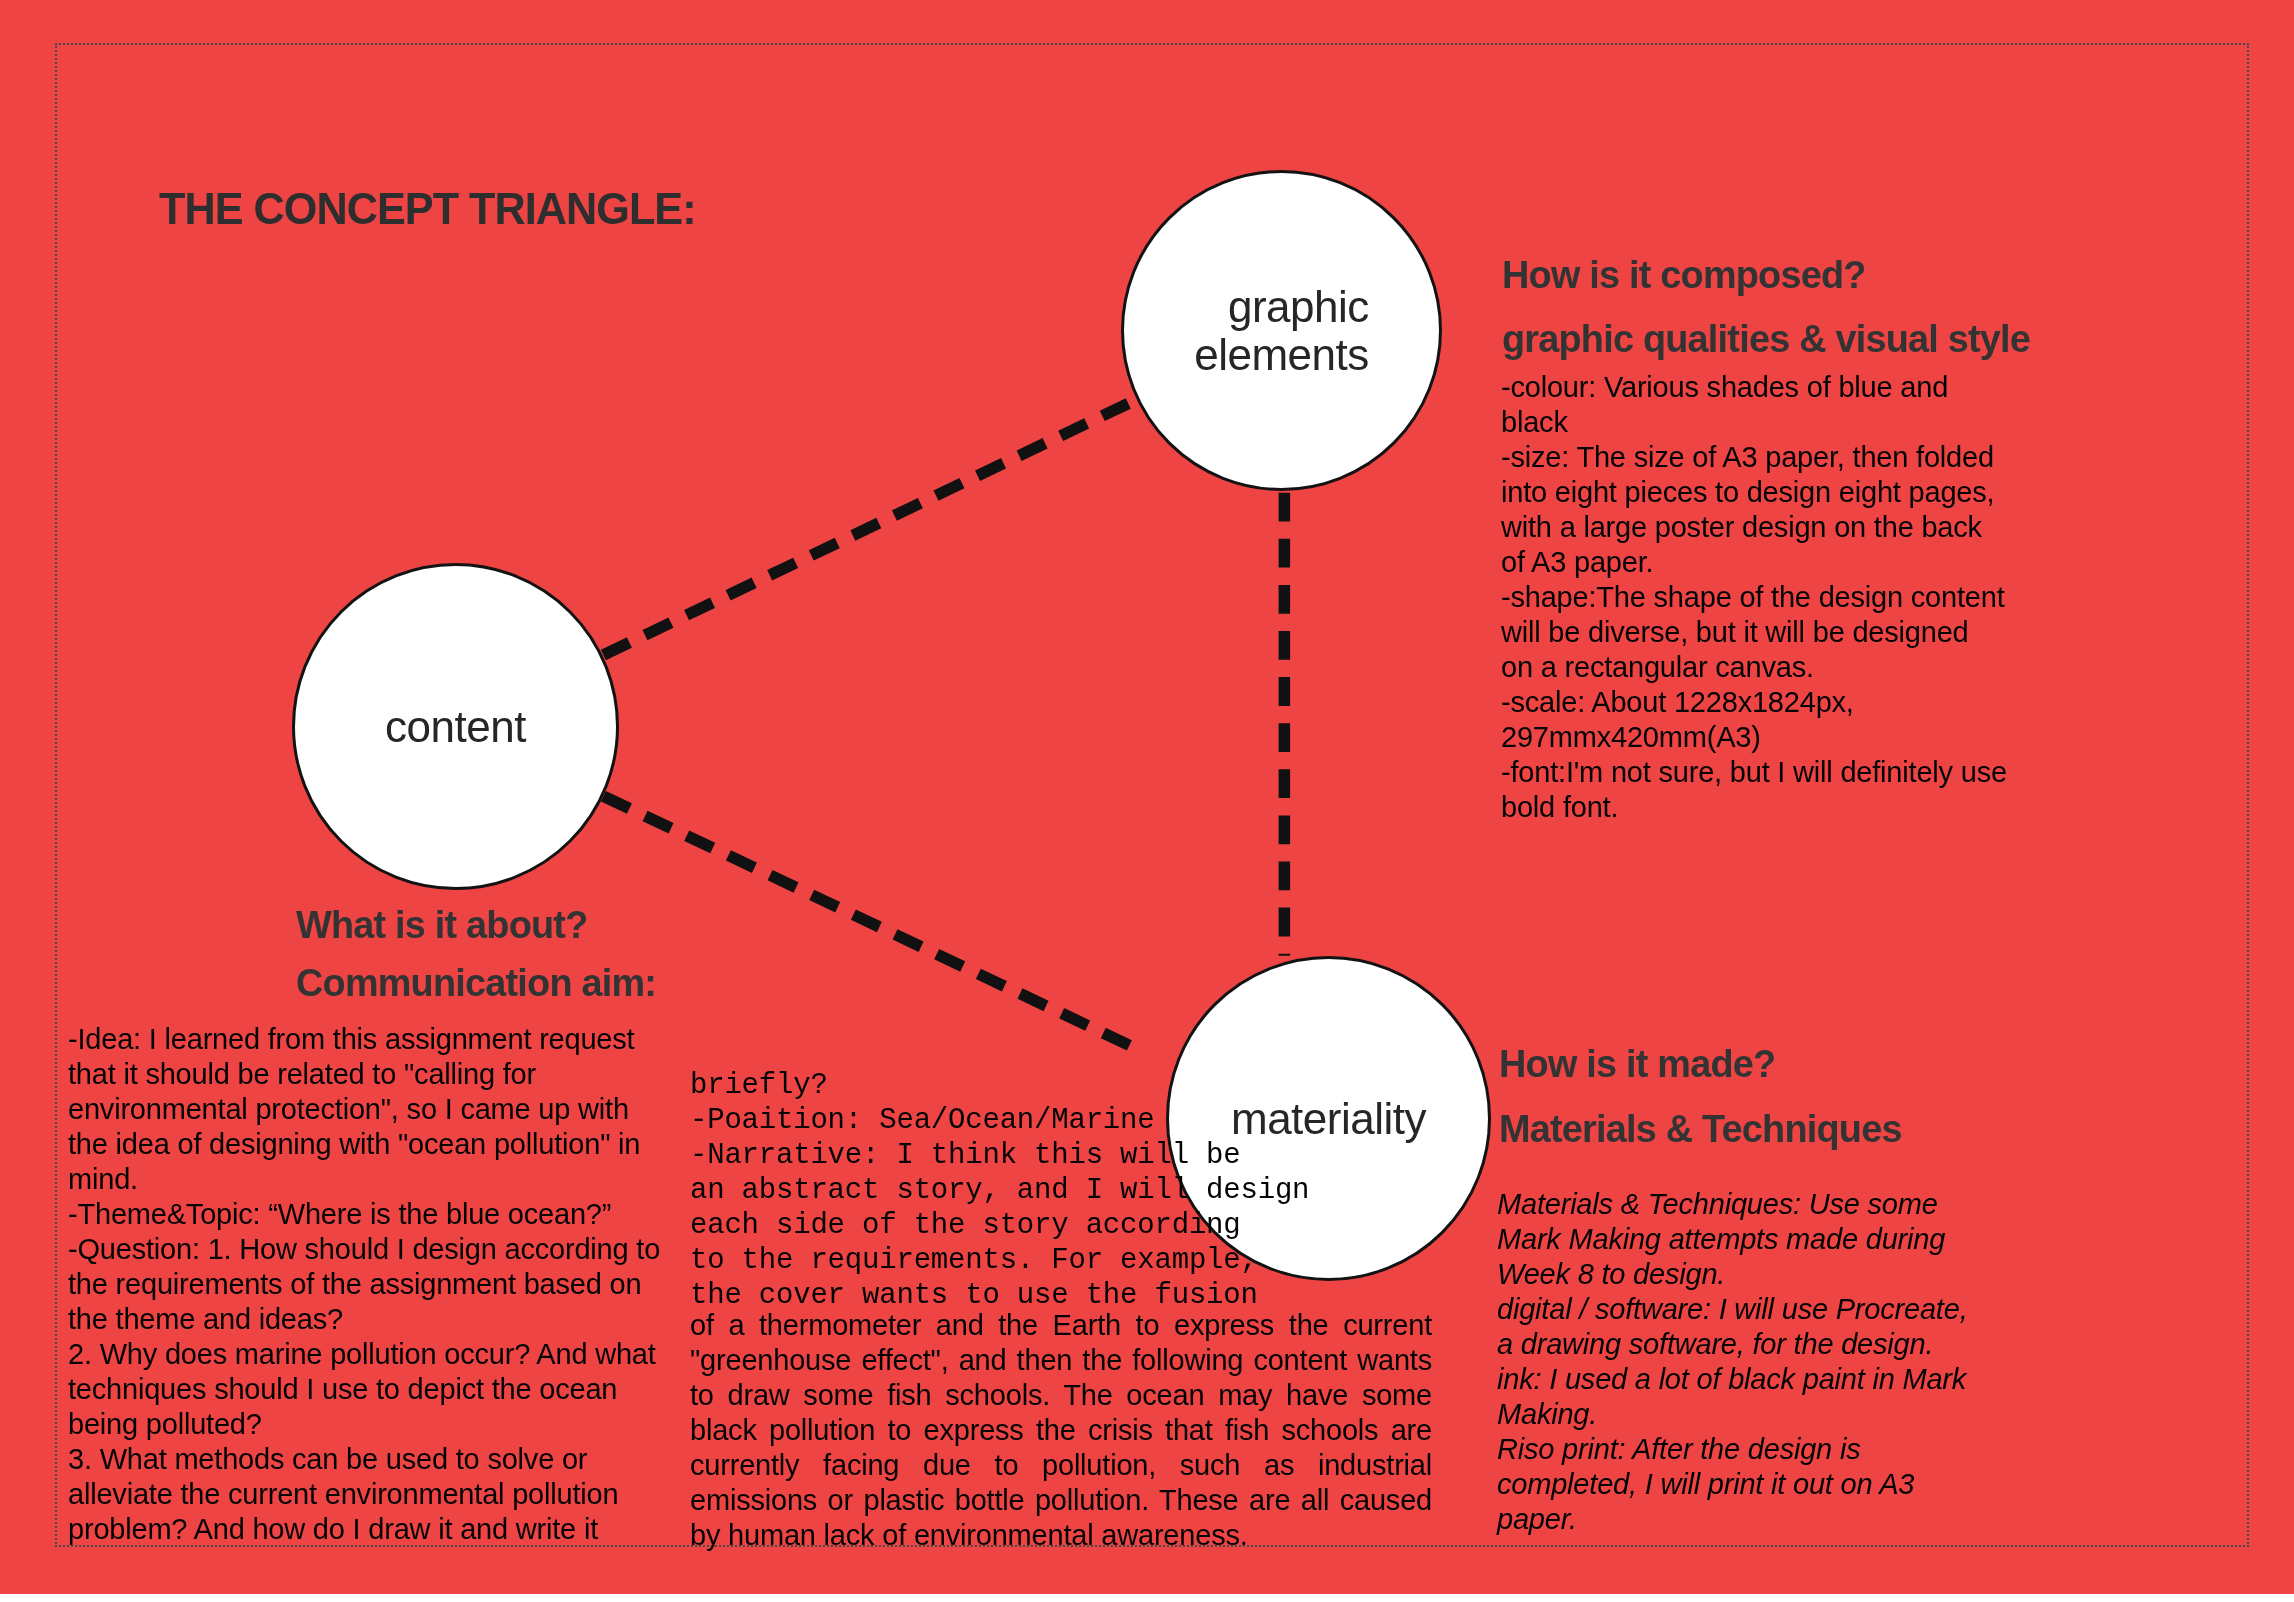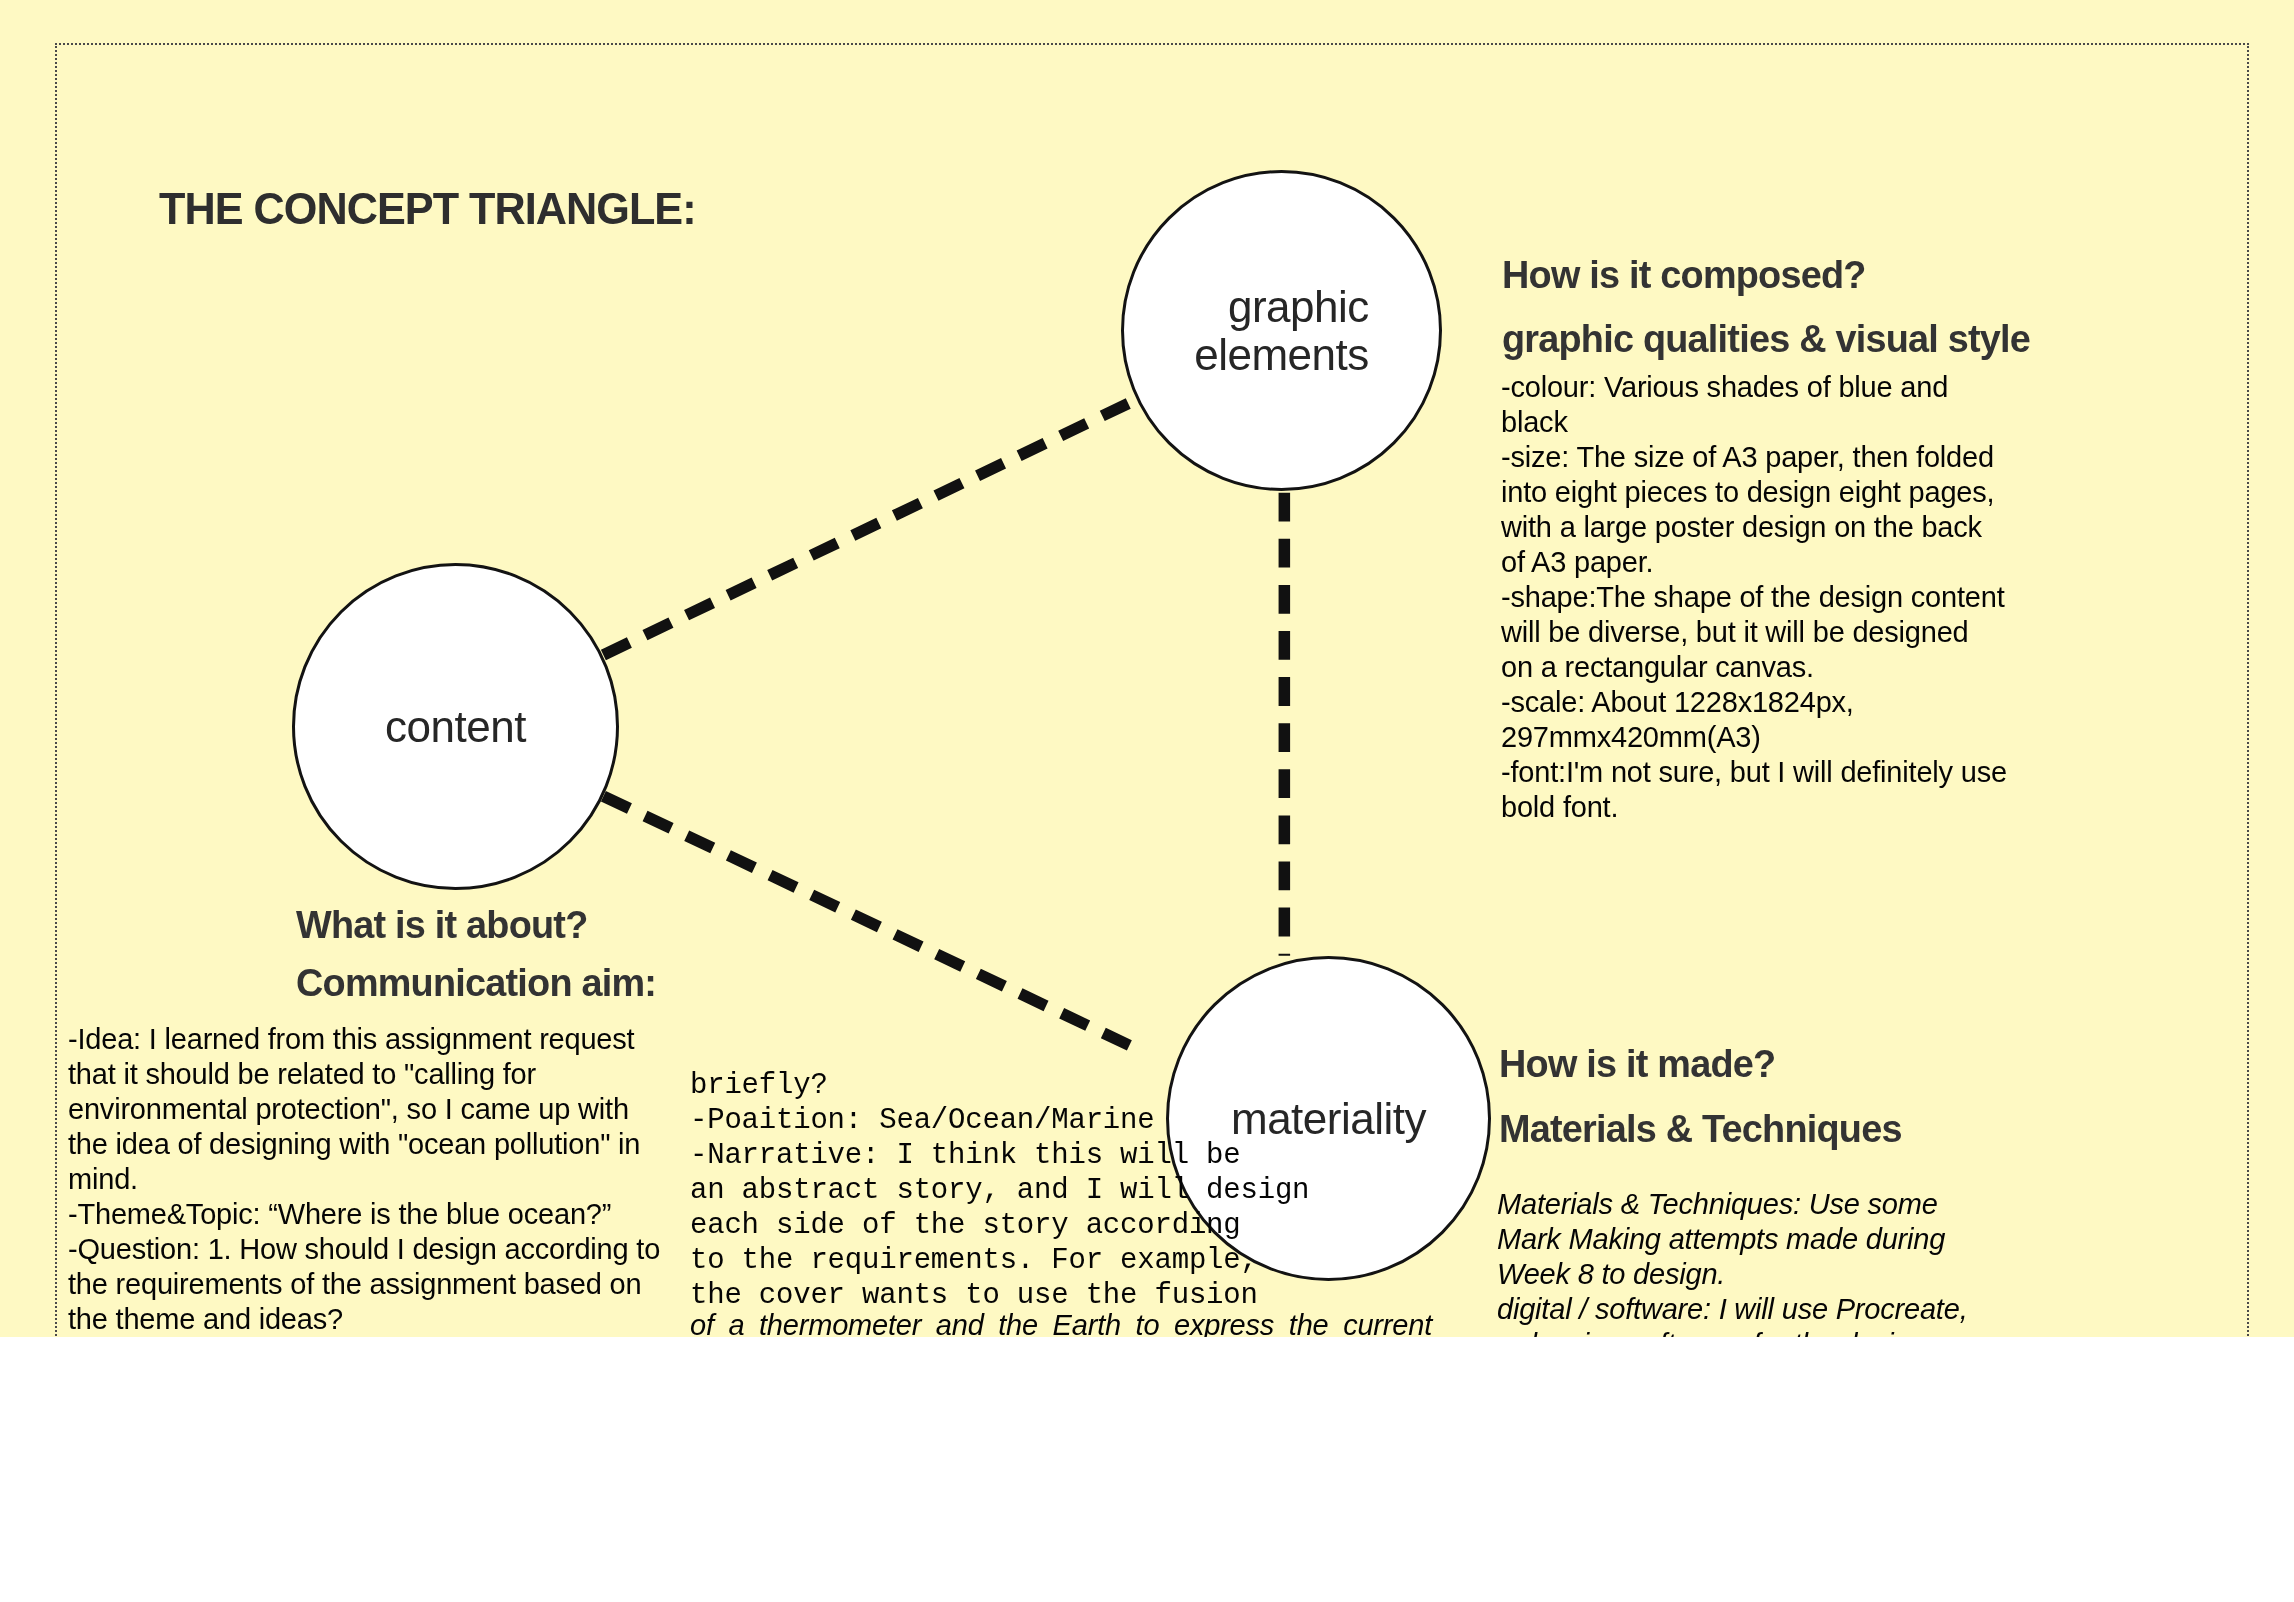--- a/index.html
+++ b/index.html
@@ -3,22 +3,22 @@
 <meta charset="utf-8">
 <style>
   html, body {
     margin: 0;
     padding: 0;
     background: #ffffff;
   }
   .canvas {
     position: relative;
     width: 2294px;
-    height: 1337px;
-    background: #fef9c3;
+    height: 1594px;
+    background: #ef4444;
     font-family: "Liberation Sans", "DejaVu Sans", sans-serif;
     color: #0e0e0e;
     overflow: hidden;
   }
   .page-border {
     position: absolute;
     left: 55px; top: 43px;
     width: 2194px; height: 1504px;
     border: 2.9px dotted #4a4a4a;
     box-sizing: border-box;
@@ -89,21 +89,20 @@
     letter-spacing: -0.2px;
   }
   .body-justified {
     position: absolute;
     font-size: 29px;
     line-height: 35px;
     color: #050505;
     letter-spacing: -0.2px;
     width: 742px;
     text-align: justify;
-    font-style: italic;
   }
 </style>
 </head>
 <body>
 
 <div class="canvas">
 
   <div class="page-border"></div>
 
   <div class="page-title">THE CONCEPT TRIANGLE:</div>

